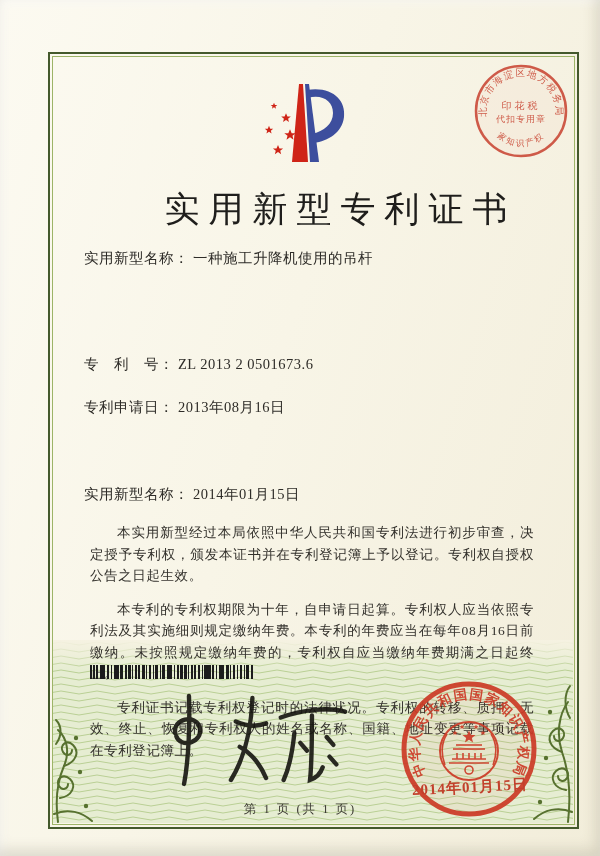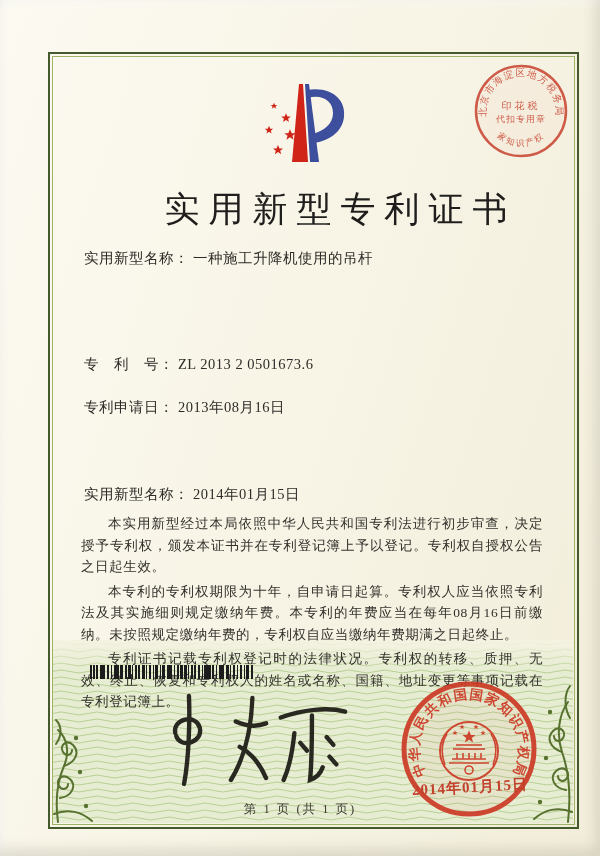--- a/index.html
+++ b/index.html
@@ -41,21 +41,21 @@
   .field{position:absolute;left:84px;font-size:14.5px;color:#2e2c28;white-space:nowrap;}
   .field .lab{letter-spacing:.5px;}
   .field .val{margin-left:4px;letter-spacing:.5px;}
   .f0{top:249px}.f1{top:311px}.f2{top:355px}.f3{top:398px}.f4{top:441px}.f5{top:485px}
   
   .legal{
     position:absolute;left:78px;top:510px;width:468px;
     font-size:13.5px;line-height:21.5px;color:#33312c;
     text-align:justify;letter-spacing:.6px;
   }
-  .legal p{margin:3px;text-indent:2em;}
+  .legal p{margin:12px;text-indent:2em;}
   
   .barcode{
     position:absolute;left:90px;top:665px;width:164px;height:14px;
     background:
       repeating-linear-gradient(90deg,#1c1c1c 0 1.5px,transparent 1.5px 3.5px),
       repeating-linear-gradient(90deg,#1c1c1c 0 1px,transparent 1px 6px),
       repeating-linear-gradient(90deg,#1c1c1c 0 2.5px,transparent 2.5px 13px);
   }
   
   .sig-block{position:absolute;left:85px;top:712px;font-size:15px;color:#23221f;letter-spacing:3px;line-height:31px;}

